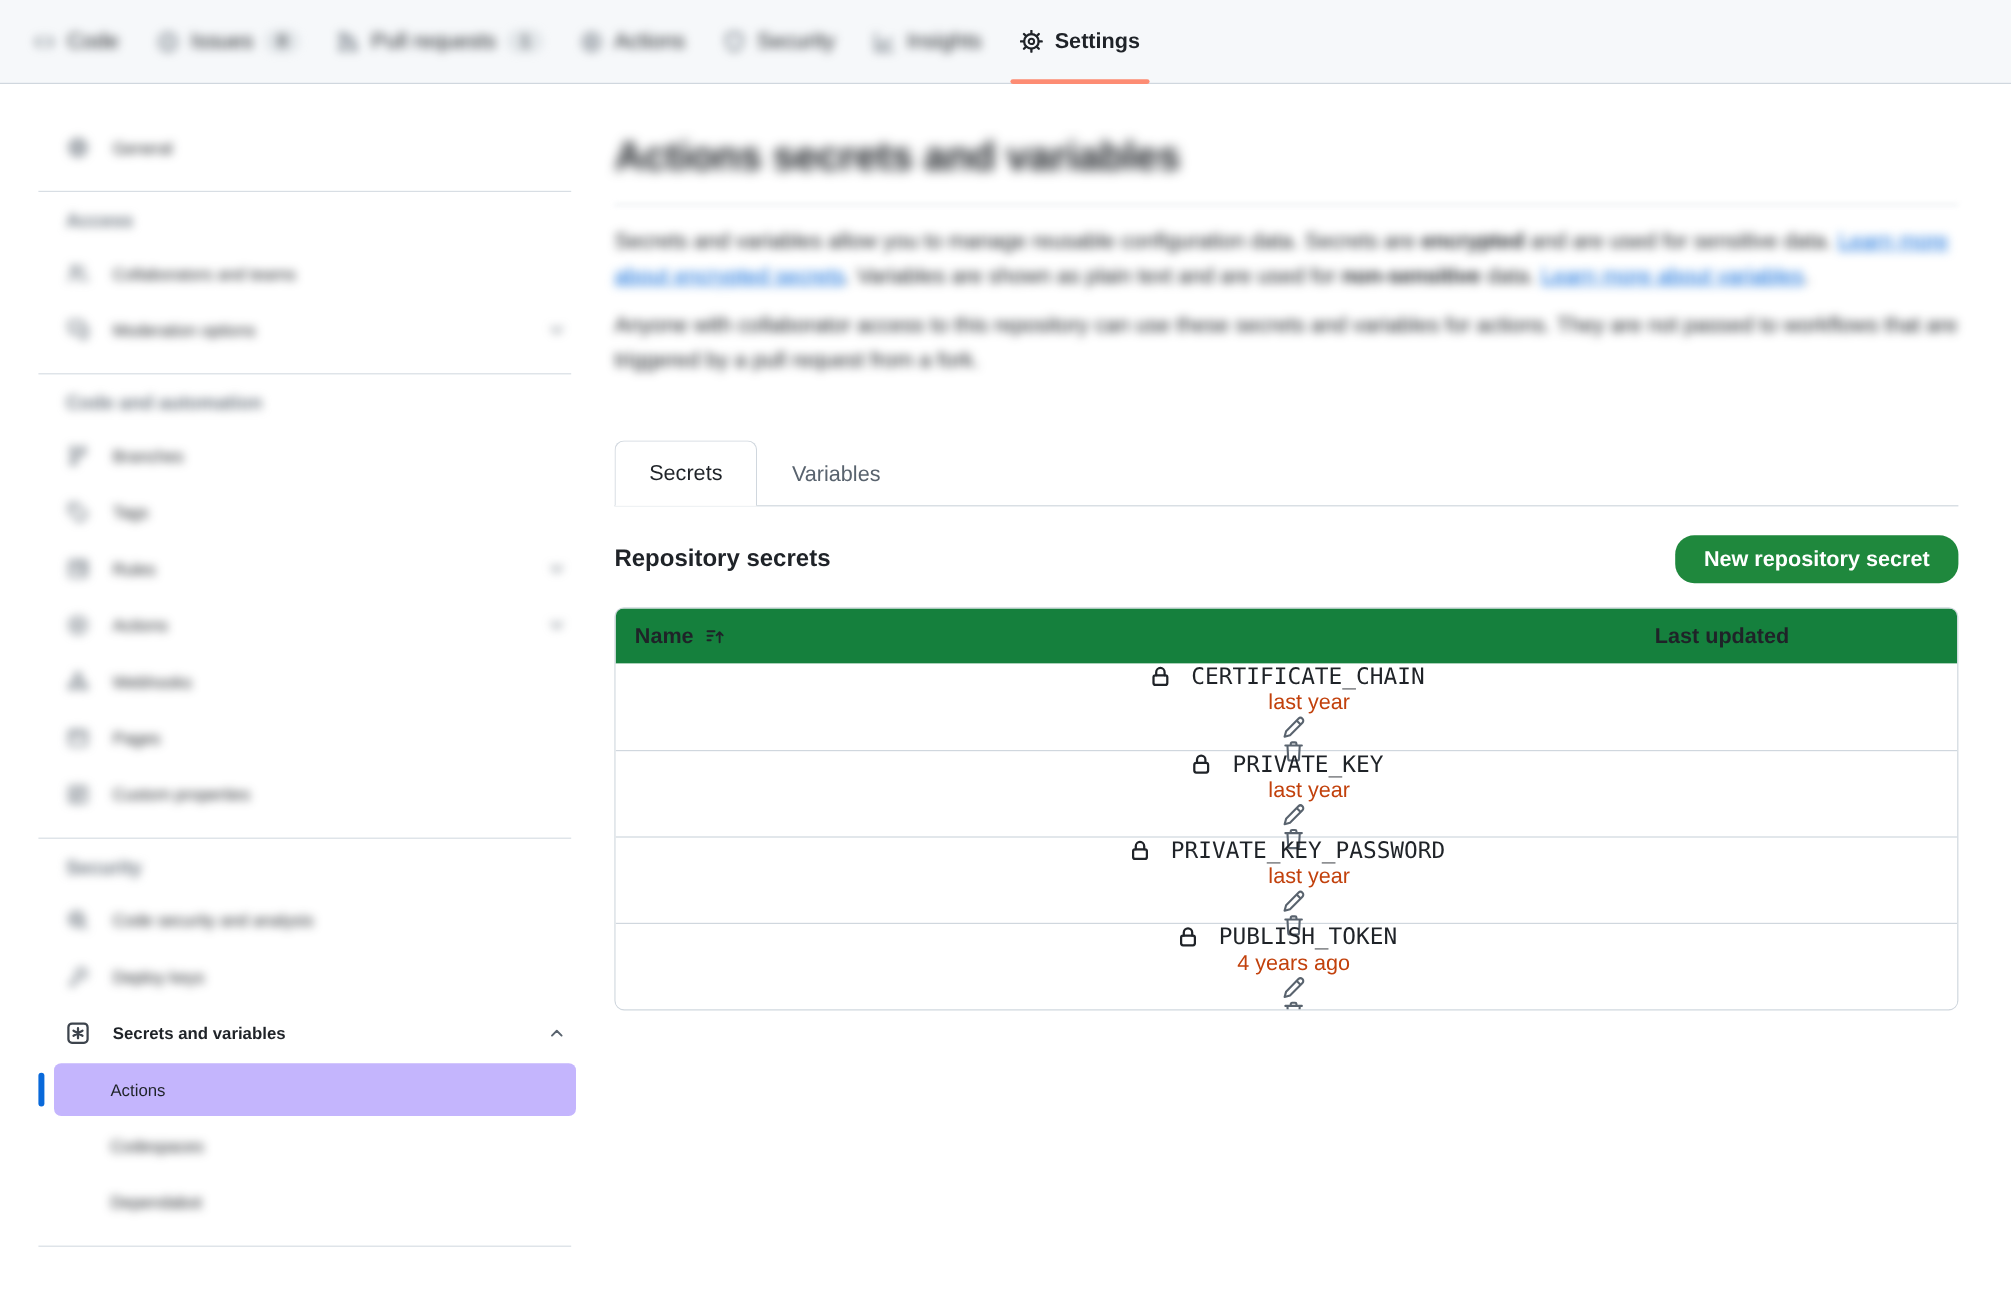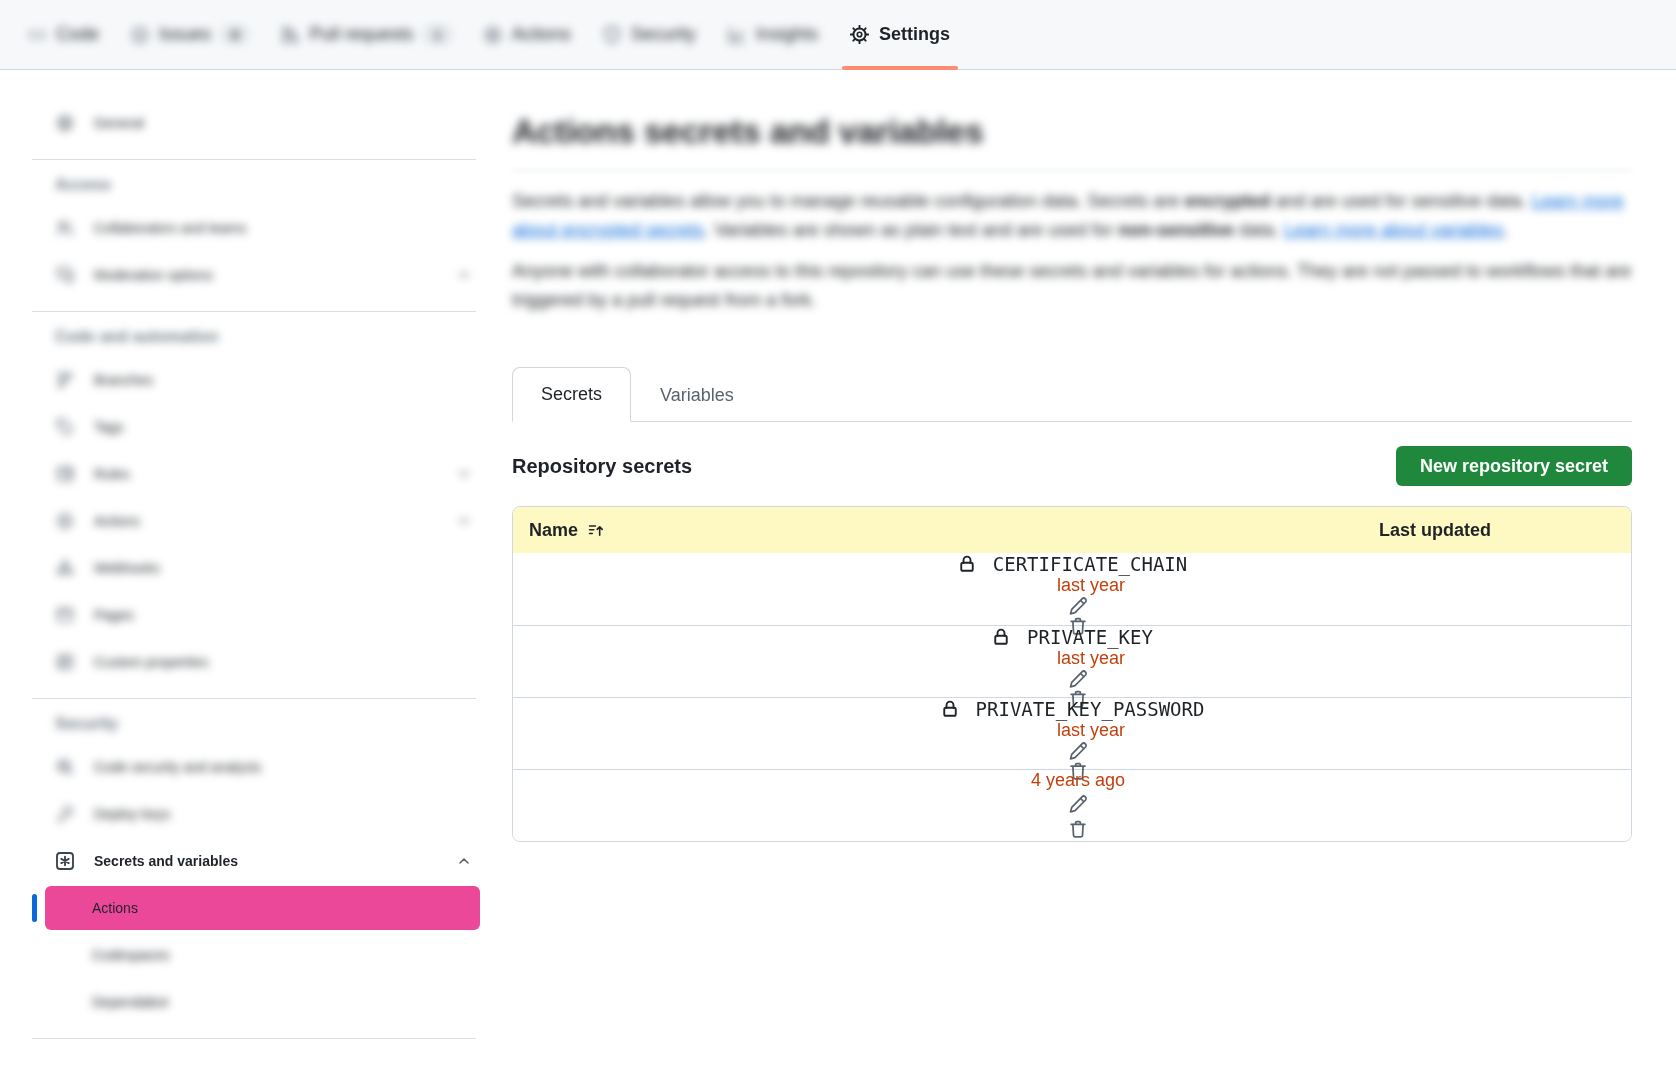--- a/index.html
+++ b/index.html
@@ -42,21 +42,21 @@
   .sidebar { width:450px; margin-left:30px; padding-top:31px; flex:none; }
   .side-item {
     position:relative; height:44px; margin:0 0 3px 15px; padding:0 8px 0 10px;
     display:flex; align-items:center; gap:19px; font-size:14px;
     border-radius:6px; cursor:pointer; color:#1f2328;
   }
   .side-item .sicon { width:20px; display:flex; justify-content:center; color:#59636e; }
   .side-item .grow { flex:1; }
   .side-item .chev { color:#59636e; display:flex; }
   .side-item.bold { font-weight:bold; }
-  .side-item.selected { background:#ec4899; }
+  .side-item.selected { background:#c4b5fd; }
   .side-item .active-bar {
     position:absolute; left:-13px; top:8px; width:5px; bottom:8px;
     border-radius:3px; background:#0969da;
   }
   .side-sub { padding-left:47px; }
   .side-label {
     margin:16px 0 12px 25px; font-size:16px; font-weight:bold; color:#6e7781;
   }
   .side-divider { height:1px; background:#d8dee4; margin:14px 4px 12px 2px; }
 
@@ -75,28 +75,28 @@
     margin-bottom:-1px;
   }
   .tab.active {
     background:#fff; color:#1f2328; border-color:#d0d7de;
     border-bottom:1px solid #ffffff;
   }
 
   .section-row { margin-top:24px; display:flex; align-items:center; justify-content:space-between; }
   .section-heading { font-size:20px; font-weight:bold; }
   .primary-btn {
-    height:40px; padding:0 24px; border:none; border-radius:6px;
+    height:40px; padding:0 24px; border:none; border-radius:16px;
     background:#1f883d; color:#ffffff; font-size:18px; font-weight:bold;
     font-family:"Liberation Sans", sans-serif; cursor:pointer; display:flex; align-items:center;
   }
 
   .secrets-table { margin-top:20px; border:1px solid #d0d7de; border-radius:8px; overflow:hidden; }
   .t-head {
-    height:46px; background:#fef9c3; display:flex; align-items:center;
+    height:46px; background:#15803d; display:flex; align-items:center;
     padding:0 16px; font-size:18px; font-weight:bold;
   }
   .t-head .h-left { flex:1; display:flex; align-items:center; gap:10px; }
   .t-head .sort { display:flex; color:#1f2328; }
   .t-head .h-right { width:130px; text-align:right; margin-right:24px; }
   .t-head .h-spacer { width:100px; }
   .t-row { height:72px; display:flex; align-items:center; padding:0 16px; border-top:1px solid #d0d7de; background:#fff;flex-direction:column; }
   .t-row .cell-name { flex:1; display:flex; align-items:center; gap:16px; }
   .t-row .lock { display:flex; color:#1f2328; }
   .secret-name { font-family:"DejaVu Sans Mono", monospace; font-size:19px; color:#1f2328; }
@@ -489,20 +489,29 @@
         <button class="icon-btn">
           <span>
               <svg width="20" height="20" viewBox="0 0 16 16" fill="none" stroke="currentColor" stroke-width="1.4" stroke-linecap="round" stroke-linejoin="round">
                 <path d="M2.5 4.2h11M6.1 4.2V3c0-.5.4-.9.9-.9h2c.5 0 .9.4.9.9v1.2M3.9 4.2l.5 8.8c0 .7.6 1.2 1.3 1.2h4.6c.7 0 1.3-.5 1.3-1.2l.5-8.8"></path>
               </svg>
             </span>
         </button>
       </div>
 
       <div class="t-row">
+        <div class="cell-name">
+          <span class="lock">
+            <svg width="20" height="20" viewBox="0 0 16 16" fill="none" stroke="currentColor" stroke-width="1.5">
+                <path d="M5.2 7V4.9a2.8 2.8 0 0 1 5.6 0V7" stroke-linecap="round"></path>
+                <rect x="3.4" y="7" width="9.2" height="6.4" rx="1.3"></rect>
+              </svg>
+          </span>
+          <span class="secret-name">PUBLISH_TOKEN</span>
+        </div>
         <span class="time">4 years ago</span>
         <button class="icon-btn">
           <span>
               <svg width="20" height="20" viewBox="0 0 16 16" fill="none" stroke="currentColor" stroke-width="1.4" stroke-linejoin="round">
                 <path d="M11.2 2.3a1.9 1.9 0 0 1 2.7 2.7l-8.3 8.3-3.6 1 1-3.6z"></path>
                 <path d="m10 3.5 2.7 2.7"></path>
               </svg>
             </span>
         </button>
         <button class="icon-btn">

